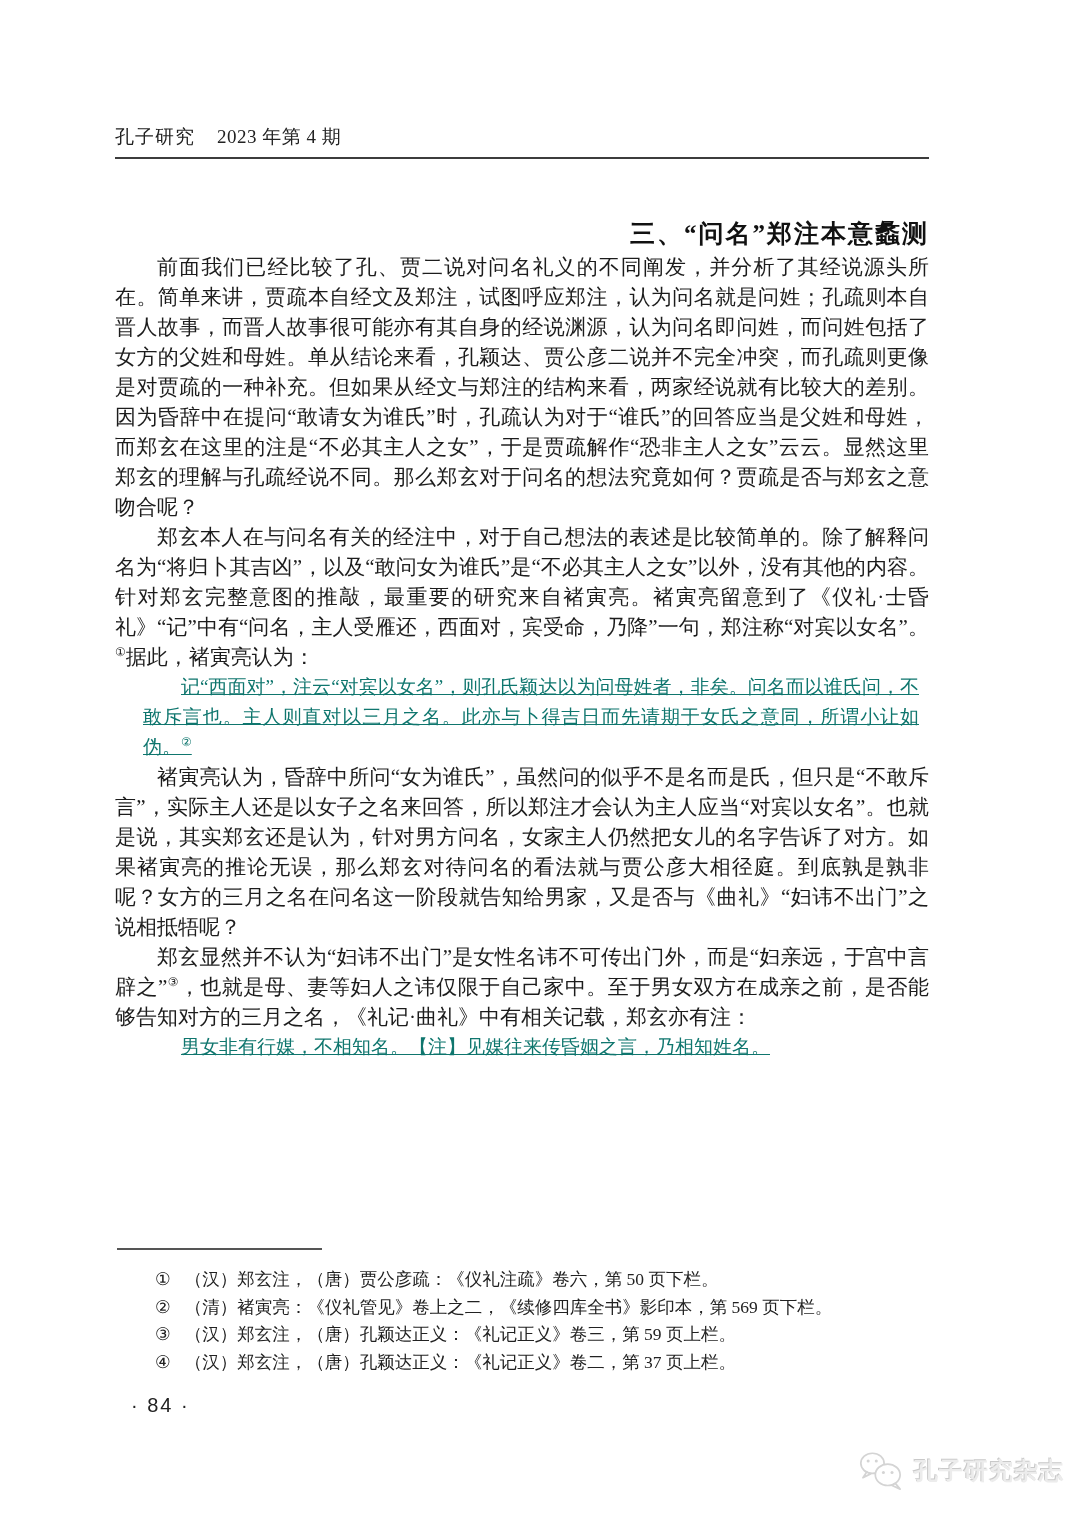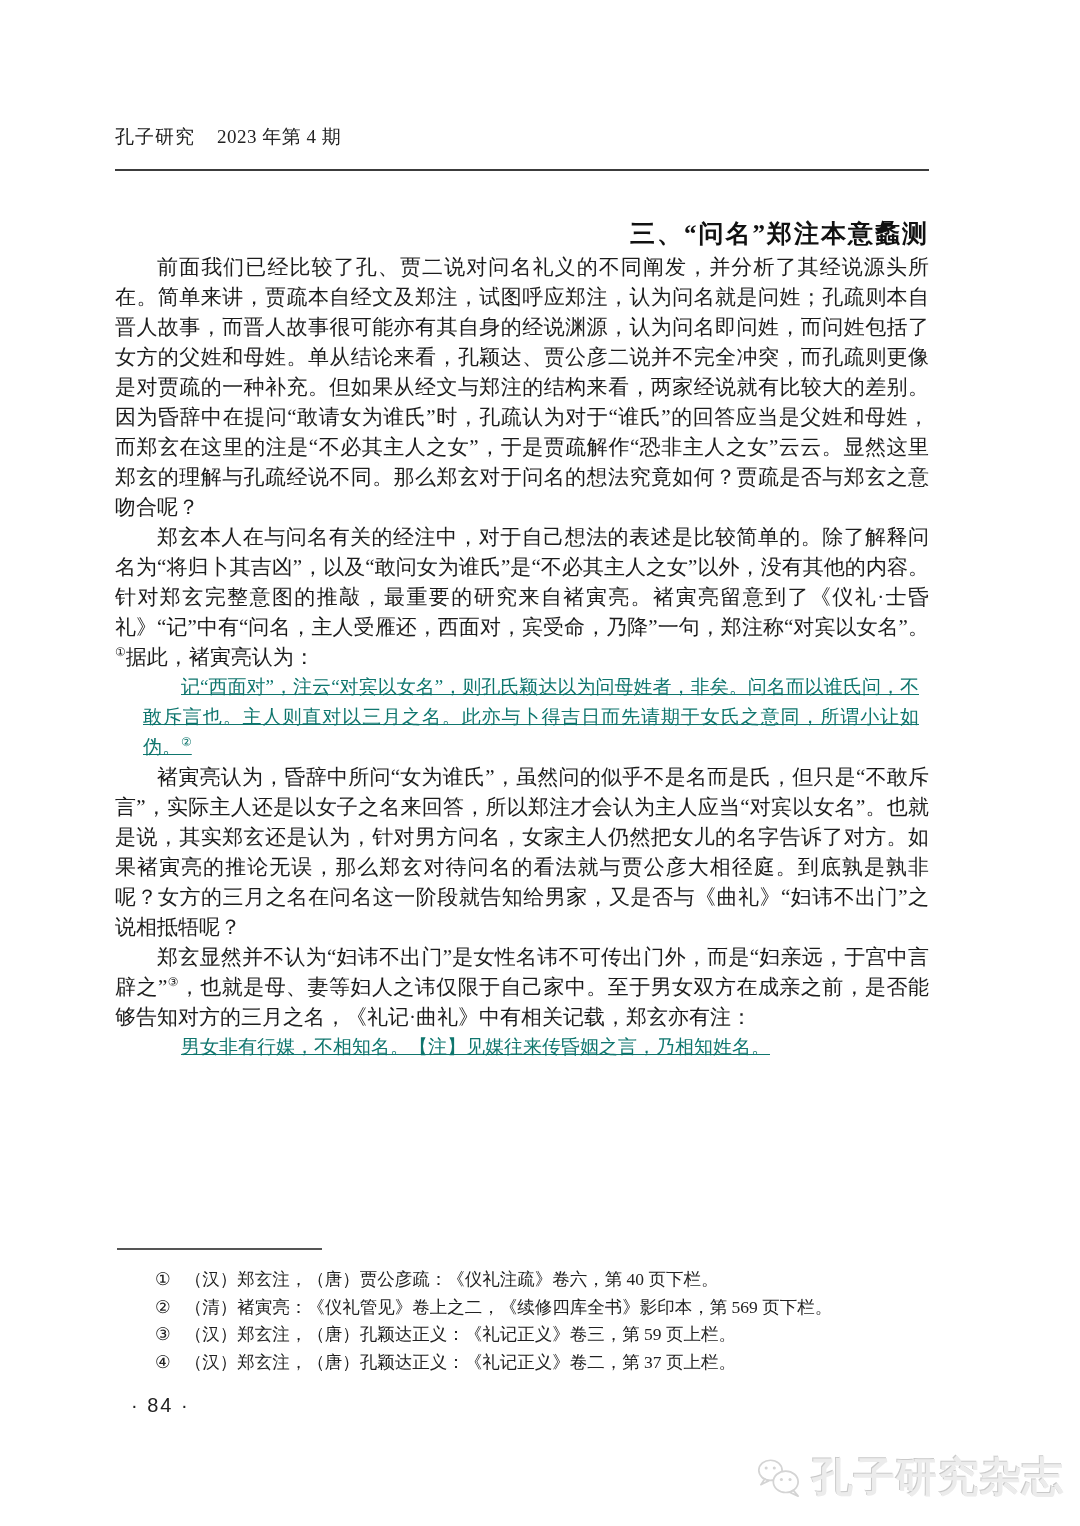--- a/index.html
+++ b/index.html
@@ -3,21 +3,21 @@
 <meta charset="utf-8">
 <style>
   html,body{margin:0;padding:0;}
   body{
     width:1080px;height:1526px;position:relative;overflow:hidden;
     background:#ffffff;color:#1c1c1c;
     font-family:"Liberation Serif","DejaVu Serif",serif;
   }
   .journal-header{
     position:absolute;left:115px;top:124px;width:814px;
-    padding-bottom:19px;border-bottom:2px solid #3c3c3c;
+    padding-bottom:7px;border-bottom:2px solid #3c3c3c;
     font-size:19px;letter-spacing:1px;color:#222;
   }
   .journal-header .issue{margin-left:22px;letter-spacing:0.5px;}
   .section-title{
     position:absolute;left:115px;top:200px;width:814px;
     text-align:right;font-size:25px;font-weight:bold;letter-spacing:2px;color:#111;
   }
   .article-body{
     position:absolute;left:115px;top:252px;width:814px;
     font-size:21px;line-height:30px;text-align:justify;
@@ -43,21 +43,21 @@
   .page-number{
     position:absolute;left:131px;top:1394px;
     font-family:"Liberation Sans","DejaVu Sans",sans-serif;
     font-size:20px;letter-spacing:2px;color:#222;
   }
   .watermark{
     position:absolute;right:16px;top:1450px;
     display:flex;align-items:center;gap:8px;
   }
   .watermark-label{
-    font-size:41px;font-weight:bold;letter-spacing:1px;
+    font-size:24px;font-weight:bold;letter-spacing:1px;
     color:#ececec;
     text-shadow:-1px -1px 0 #c9c9c9, 1px 1px 0 #ffffff;
   }
   .watermark-icon{display:block;}
 </style>
 </head>
 <body>
 
 <header class="journal-header">
   <span class="journal">孔子研究</span><span class="issue">2023 年第 4 期</span>
@@ -72,21 +72,21 @@
     <p class="paragraph">褚寅亮认为，昏辞中所问“女为谁氏”，虽然问的似乎不是名而是氏，但只是“不敢斥言”，实际主人还是以女子之名来回答，所以郑注才会认为主人应当“对宾以女名”。也就是说，其实郑玄还是认为，针对男方问名，女家主人仍然把女儿的名字告诉了对方。如果褚寅亮的推论无误，那么郑玄对待问名的看法就与贾公彦大相径庭。到底孰是孰非呢？女方的三月之名在问名这一阶段就告知给男家，又是否与《曲礼》“妇讳不出门”之说相抵牾呢？</p>
     <p class="paragraph">郑玄显然并不认为“妇讳不出门”是女性名讳不可传出门外，而是“妇亲远，于宫中言辟之”<sup>③</sup>，也就是母、妻等妇人之讳仅限于自己家中。至于男女双方在成亲之前，是否能够告知对方的三月之名，《礼记·曲礼》中有相关记载，郑玄亦有注：</p>
     <p class="quote">男女非有行媒，不相知名。【注】见媒往来传昏姻之言，乃相知姓名。</p>
   </main>
 
 <section class="footnotes">
   <div class="footnote-rule"></div>
   <div id="footnote-list">
       <div class="footnote-row">
         <span class="footnote-num">①</span>
-        <span class="footnote-text">（汉）郑玄注，（唐）贾公彦疏：《仪礼注疏》卷六，第 40 页下栏。</span>
+        <span class="footnote-text">（汉）郑玄注，（唐）贾公彦疏：《仪礼注疏》卷六，第 50 页下栏。</span>
       </div>
       <div class="footnote-row">
         <span class="footnote-num">②</span>
         <span class="footnote-text">（清）褚寅亮：《仪礼管见》卷上之二，《续修四库全书》影印本，第 569 页下栏。</span>
       </div>
       <div class="footnote-row">
         <span class="footnote-num">③</span>
         <span class="footnote-text">（汉）郑玄注，（唐）孔颖达正义：《礼记正义》卷三，第 59 页上栏。</span>
       </div>
       <div class="footnote-row">

